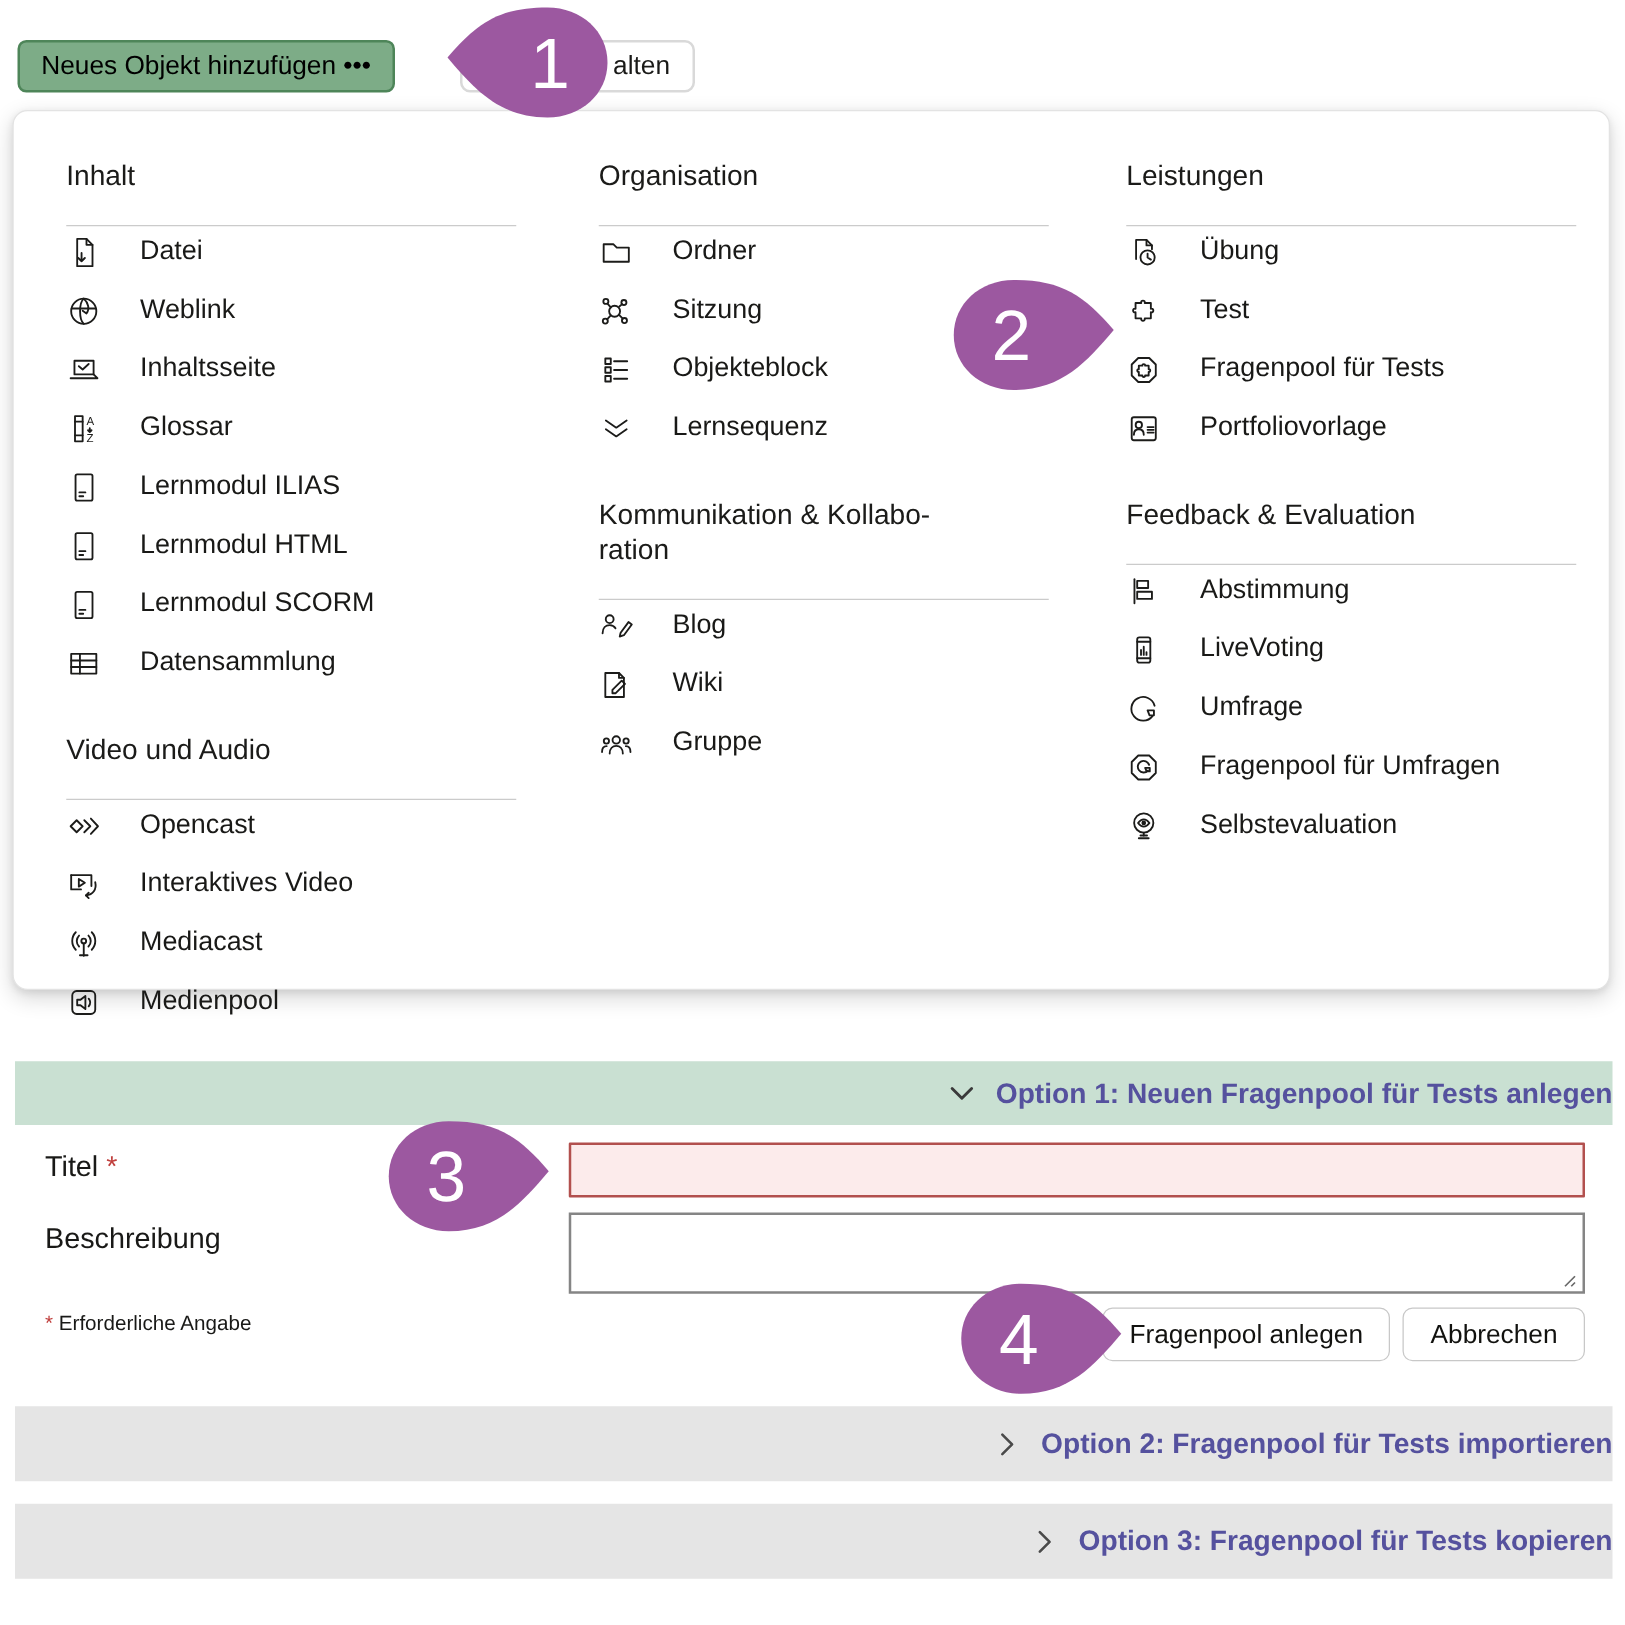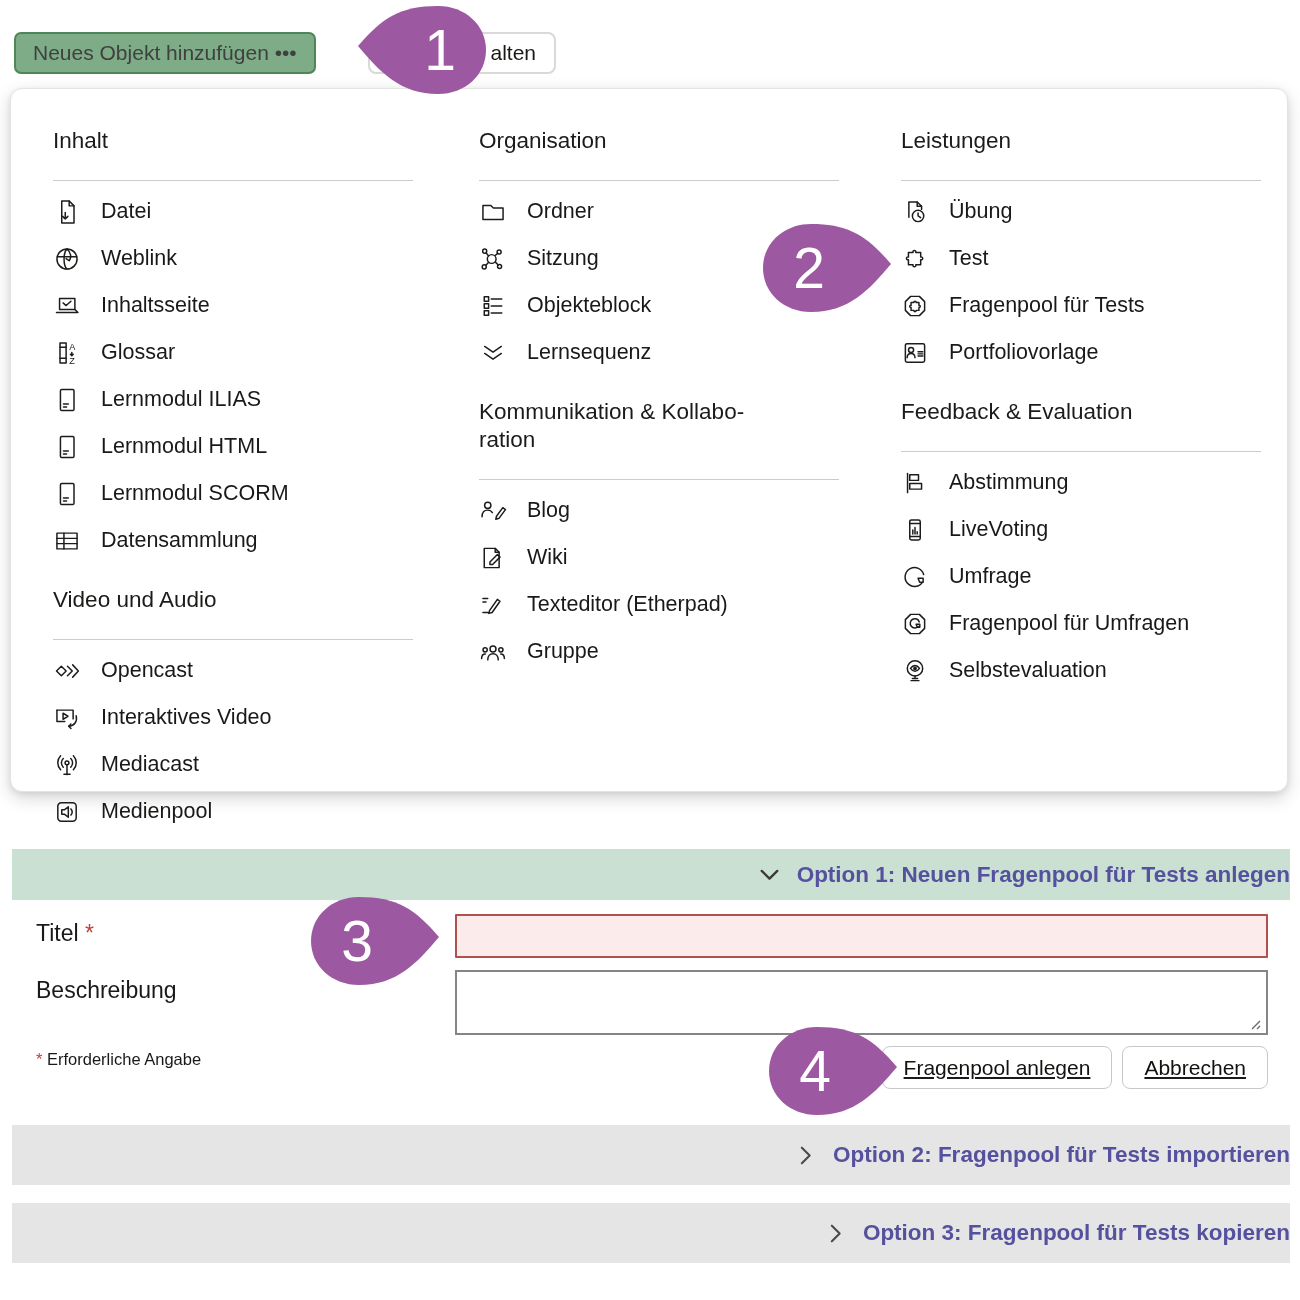--- a/index.html
+++ b/index.html
@@ -2,56 +2,56 @@
 <html lang="de"><head>
 <meta charset="utf-8">
 <style>
   html,body{margin:0;padding:0;background:#fff;}
   .stage{position:relative;width:1300px;height:1300px;background:#fff;
          font-family:"Liberation Sans",sans-serif;color:#191917;overflow:hidden;}
 
   
   .btn-green{position:absolute;left:14px;top:32px;height:42px;display:flex;align-items:center;
     padding:0 17px;background:#7dac87;border:2px solid #4e8559;border-radius:7px;
-    font-size:21px;color:#404040;cursor:pointer;}
+    font-size:21px;color:#000000;cursor:pointer;}
   .btn-ghost{position:absolute;left:368px;top:32px;width:188px;height:42px;display:flex;align-items:center;
     justify-content:flex-end;padding:0 18px;background:#fff;border:2px solid #d9d9d9;border-radius:8px;
     font-size:21px;color:#191917;cursor:pointer;box-sizing:border-box;}
 
   
   .panel{position:absolute;left:10px;top:88px;width:1278px;height:704px;background:#fff;
     border:1px solid #e3e3e3;border-radius:12px;box-sizing:border-box;
     box-shadow:0 6px 18px rgba(0,0,0,.16),0 2px 6px rgba(0,0,0,.08);}
   .col{position:absolute;top:16px;width:360px;}
   .col.c1{left:42px}.col.c2{left:468px}.col.c3{left:890px}
   .sec-title{font-size:22.5px;font-weight:400;color:#1b1b19;margin:14px 0 0;line-height:28px;
     padding:8px 0 25px;border-bottom:1px solid #cbcbcb;white-space:pre-line;}
   .items{padding-top:7px;}
-  .item{display:flex;align-items:center;gap:20px;height:47px;font-size:21.5px;cursor:pointer;}
+  .item{display:flex;gap:31px;height:47px;font-size:21.5px;cursor:pointer;}
   .item .icn{width:28px;height:28px;flex:0 0 28px;display:flex;}
   .item .icn svg{width:28px;height:28px;}
 
   
   .bar{position:absolute;left:12px;width:1278px;display:flex;align-items:center;gap:15px;
     padding-left:30px;box-sizing:border-box;cursor:pointer;justify-content:flex-end;}
   .bar .chev{width:25px;height:25px;display:flex;}
   .bar .bar-label{font-size:22.5px;font-weight:700;color:#55519e;}
   .bar.opt1{top:849px;height:51px;background:#c9e0d2;}
   .bar.optc{background:#e5e5e5;height:60px;}
   .f-label{position:absolute;left:36px;font-size:23px;color:#191917;}
   .req{color:#c0403e;}
   .inp-title{position:absolute;left:455px;top:914px;width:813px;height:44px;box-sizing:border-box;
     border:2px solid #b2504e;background:#fcebeb;border-radius:1px;font-size:19px;padding:0 10px;
     font-family:"Liberation Sans",sans-serif;}
   .inp-desc{position:absolute;left:455px;top:970px;width:813px;height:65px;box-sizing:border-box;
     border:2px solid #858585;background:#fff;resize:none;font-size:19px;padding:6px 10px;
     font-family:"Liberation Sans",sans-serif;}
   .grip{position:absolute;left:1246px;top:1015px;width:16px;height:16px;pointer-events:none;}
   .note{position:absolute;left:36px;top:1050px;font-size:16.5px;color:#191917;}
-  .btn-row{position:absolute;right:32px;top:1046px;display:flex;gap:10px;text-decoration:underline;}
+  .btn-row{position:absolute;right:32px;top:1046px;display:flex;gap:10px;}
   .btn-form{height:43px;display:flex;align-items:center;padding:0 21px;background:#fff;
     border:1.5px solid #c8c8c8;border-radius:8px;font-size:21px;color:#12120f;cursor:pointer;}
 
   
   .marker{position:absolute;width:132px;height:92px;z-index:10;pointer-events:none;}
   .marker svg{width:132px;height:92px;}
   .m1{left:356px;top:4px}.m2{left:761px;top:222px}.m3{left:309px;top:895px}.m4{left:767px;top:1025px}
 </style>
 </head>
 <body>
@@ -255,29 +255,20 @@
           </div>
           <div class="item">
             <span class="icn">
               <svg viewBox="0 0 32 32" fill="none" stroke="#1c1c1a" stroke-width="1.7" stroke-linecap="round" stroke-linejoin="round">
                 <path d="M6 5h12.5l4.5 4.5V27H6z"></path>
                 <path d="M18.5 5v4.5H23"></path>
                 <path d="m12.5 20.5 8.5-8.5 3 3-8.5 8.5h-3z"></path>
               </svg>
             </span>
             <span>Wiki</span>
-          </div>
-          <div class="item">
-            <span class="icn">
-              <svg viewBox="0 0 32 32" fill="none" stroke="#1c1c1a" stroke-width="1.7" stroke-linecap="round" stroke-linejoin="round">
-                <path d="m12 22.5 9-12.9 3 2.1-9 12.9-3.9 1z"></path>
-                <path d="M4.5 8.5H10M4.5 12.5h3.5M4.5 24.5h6"></path>
-              </svg>
-            </span>
-            <span>Texteditor (Etherpad)</span>
           </div>
           <div class="item">
             <span class="icn">
               <svg viewBox="0 0 32 32" fill="none" stroke="#1c1c1a" stroke-width="1.7" stroke-linecap="round" stroke-linejoin="round">
                 <circle cx="16" cy="12.5" r="3.4"></circle>
                 <path d="M10 25c0-4.5 2.7-7 6-7s6 2.5 6 7"></path>
                 <circle cx="7" cy="13.5" r="2.4"></circle>
                 <path d="M3 23.5c0-3.4 1.7-5.3 4.2-5.3"></path>
                 <circle cx="25" cy="13.5" r="2.4"></circle>
                 <path d="M29 23.5c0-3.4-1.7-5.3-4.2-5.3"></path>

